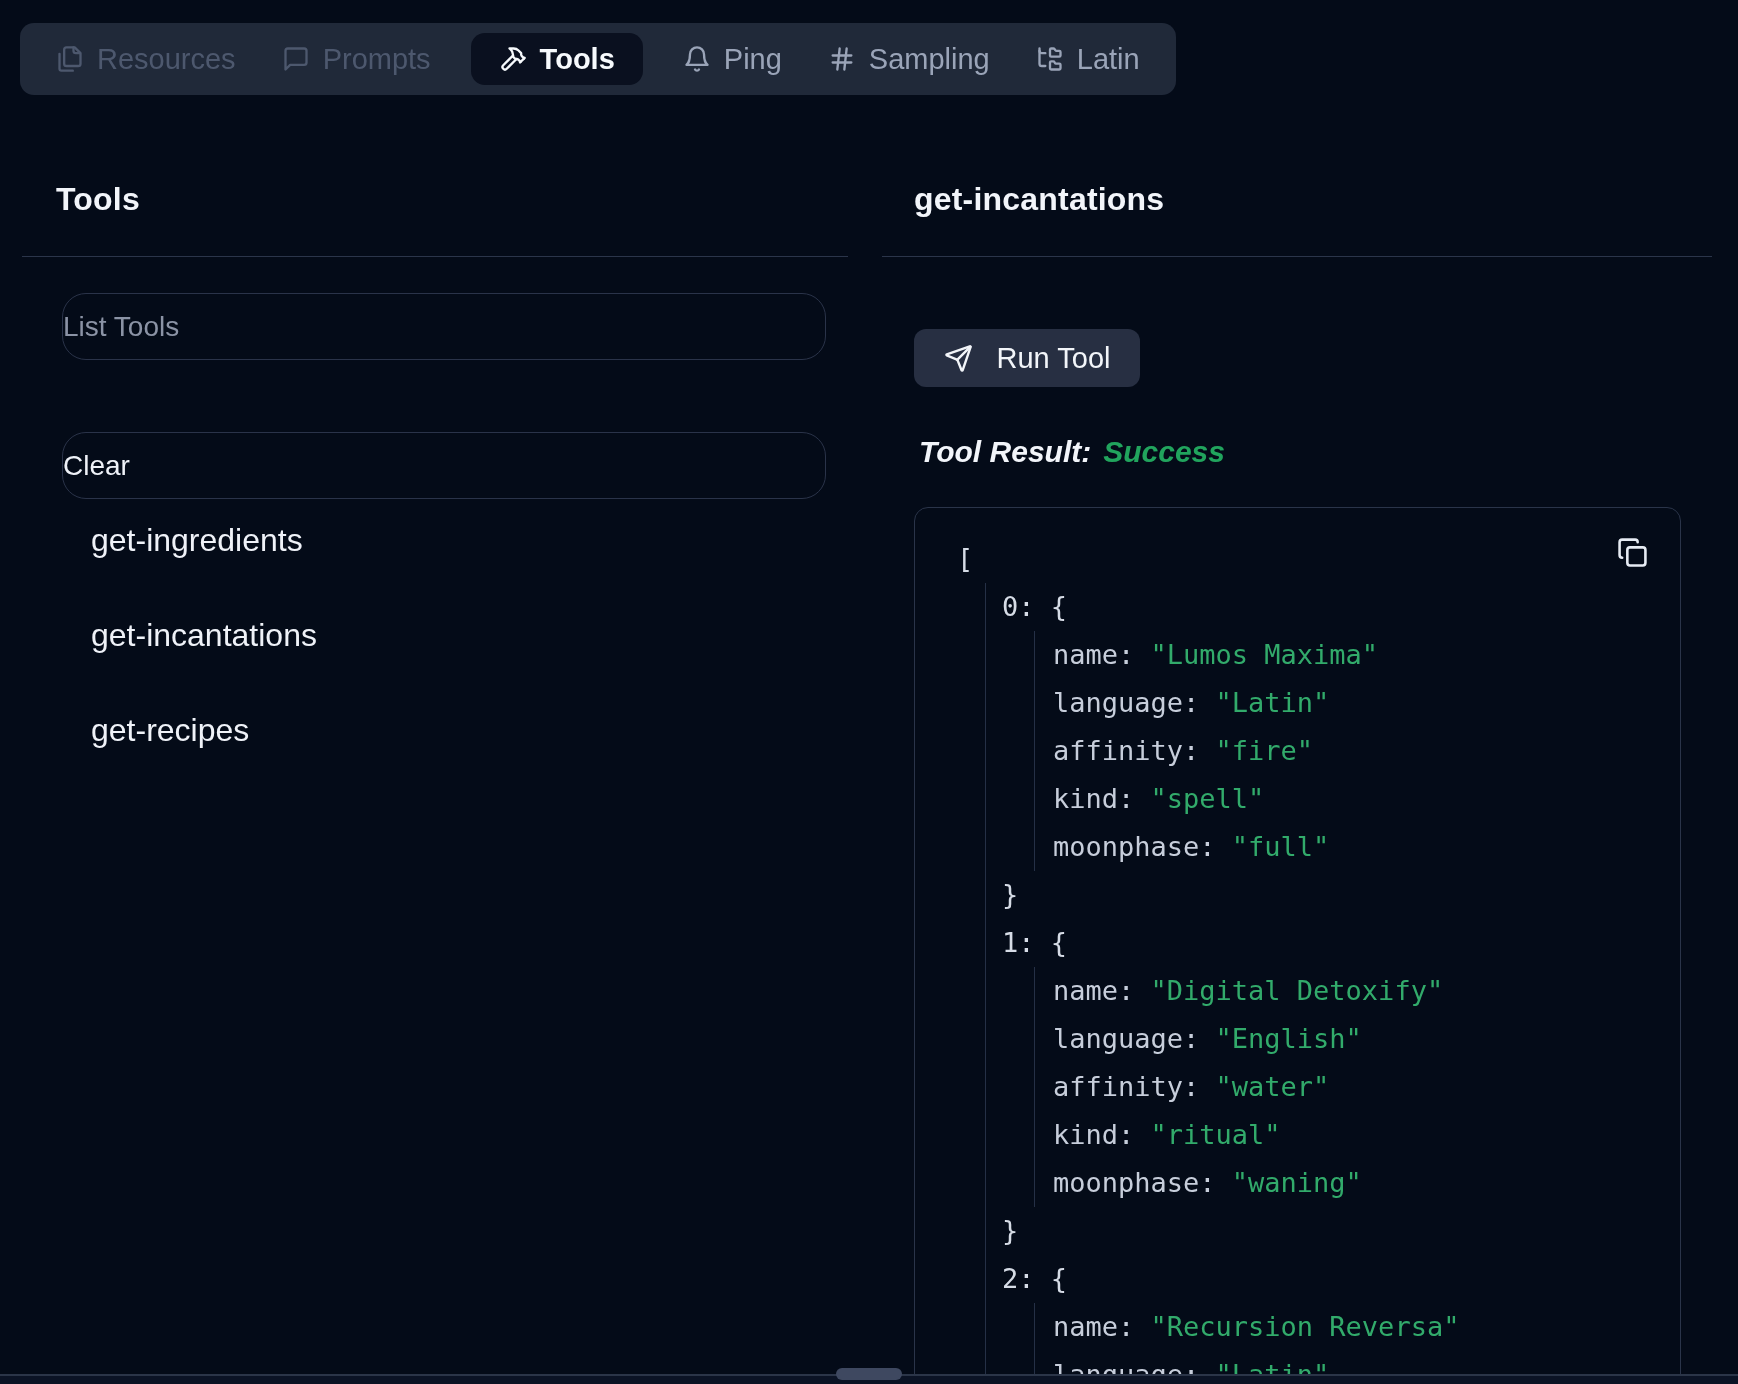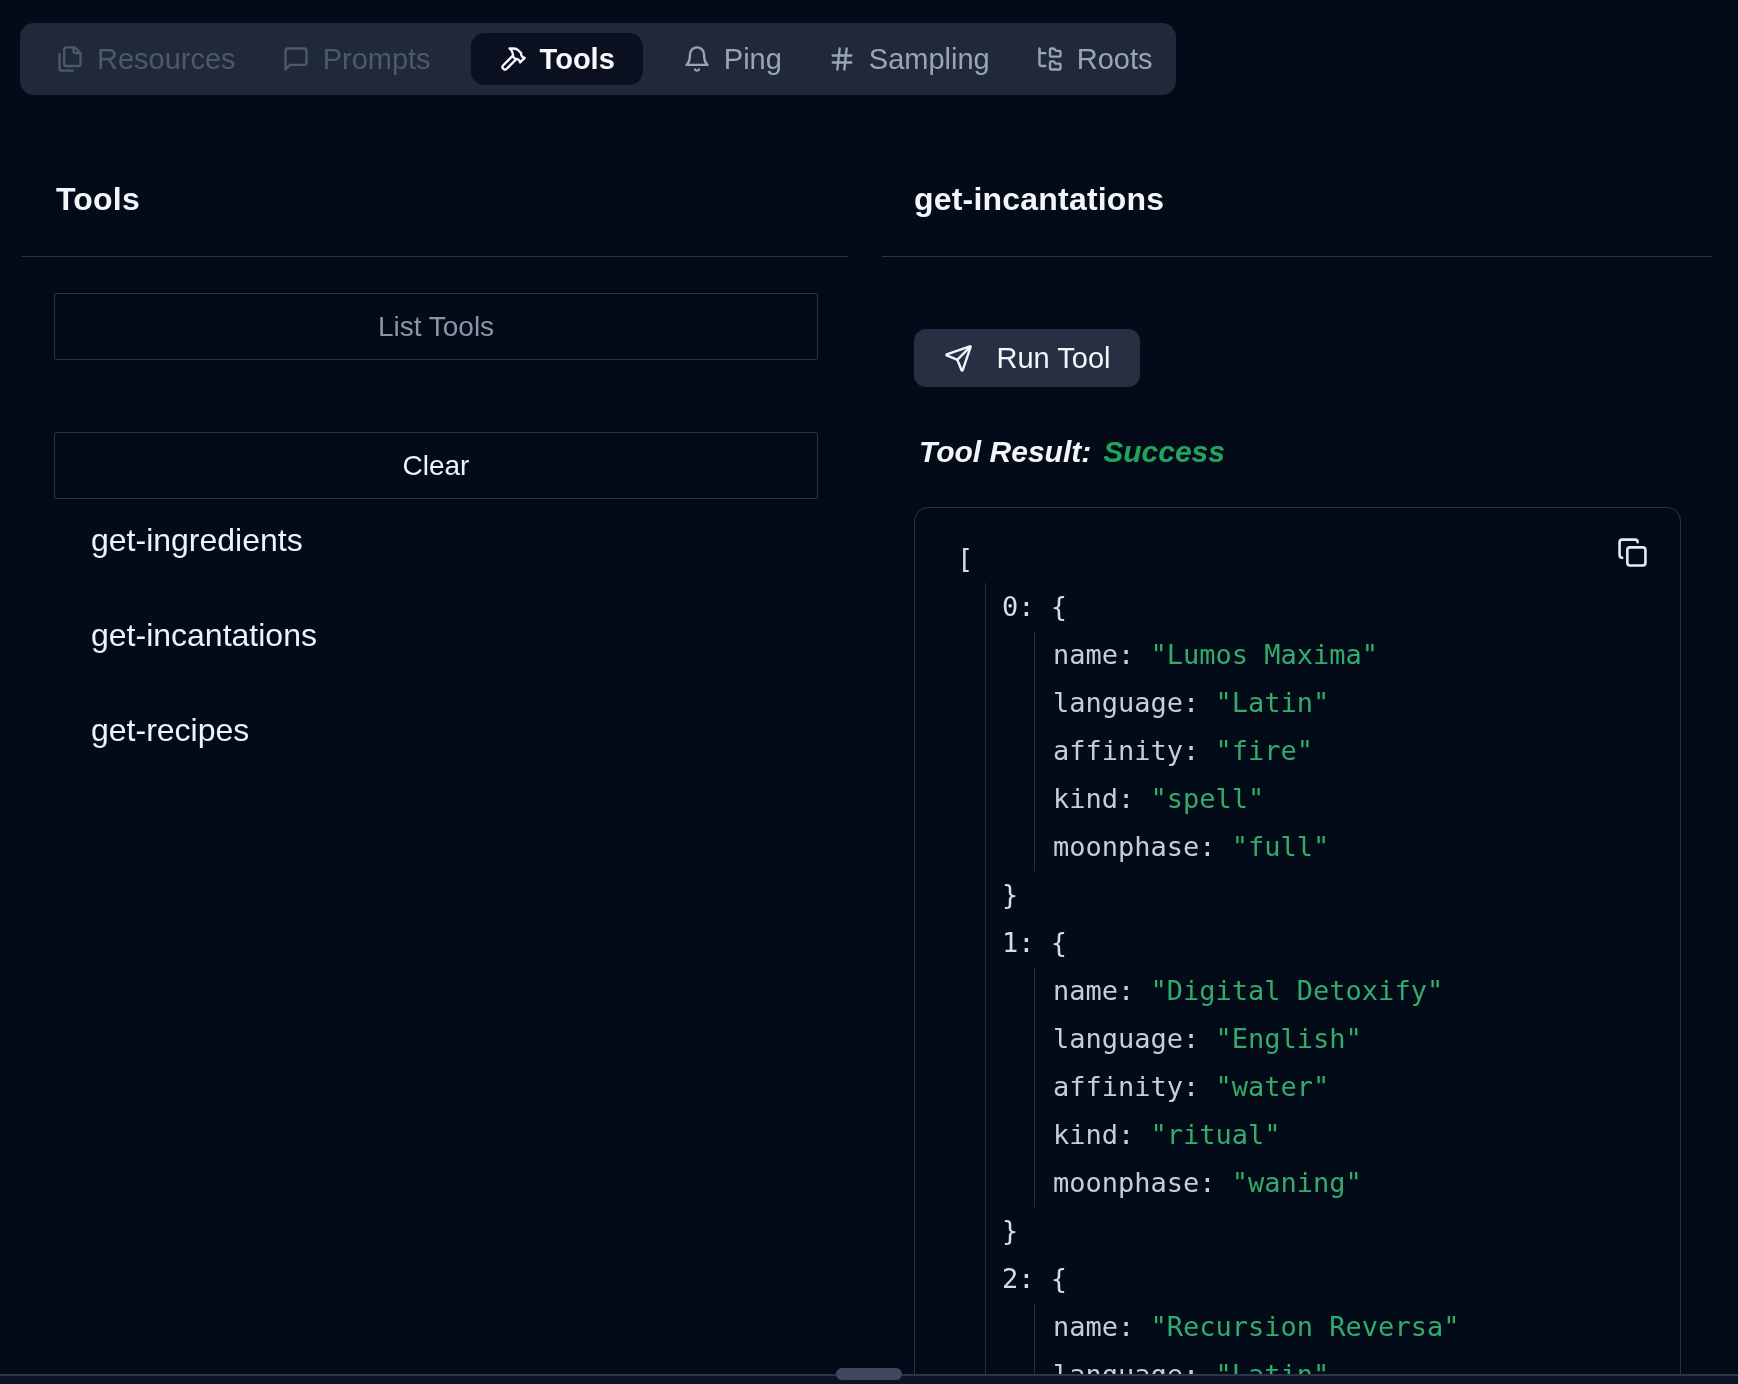--- a/index.html
+++ b/index.html
@@ -41,24 +41,24 @@
     letter-spacing:.2px;
   }
   .panel-right .panel-title { left:32px; }
 
   .hdivider {
     position:absolute; top:256px; left:0; right:0; height:1px; background:#2B354A;
   }
   .panel-left .hdivider { left:2px; }
 
   .ghost-btn {
-    position:absolute; left:34px; width:764px; height:67px;
-    background:transparent; border:1px solid #2A3349; border-radius:2px;
+    position:absolute; left:42px; width:764px; height:67px;
+    background:transparent; border:1px solid #2A3349; border-radius:24px;
     font-family:"Liberation Sans", sans-serif;
-    font-size:28px; text-align:center; cursor:pointer;
+    font-size:28px; text-align:left; cursor:pointer;
   }
   .btn-list-tools { top:293px; color:#8B93A5; }
   .btn-clear     { top:396px; color:#EFF2F8;margin-top:36px; }
 
   .tool-list { position:absolute; left:54px; top:510px; width:740px; }
   .tool-item {
     height:60px; margin-bottom:35px; display:flex; align-items:center;
     padding-left:17px; font-size:32px; color:#EFF2F8; cursor:pointer;
     border-radius:10px;
   }
@@ -168,21 +168,21 @@
     </div>
     <div class="tab">
       <span class="ticon">
         <svg fill="none" stroke="currentColor" stroke-width="2" stroke-linecap="round" stroke-linejoin="round" viewBox="0 0 24 24">
           <path d="M20 10a1 1 0 0 0 1-1V6a1 1 0 0 0-1-1h-2.5a1 1 0 0 1-.8-.4l-.9-1.2A1 1 0 0 0 15 3h-2a1 1 0 0 0-1 1v5a1 1 0 0 0 1 1Z"></path>
           <path d="M20 21a1 1 0 0 0 1-1v-3a1 1 0 0 0-1-1h-2.9a1 1 0 0 1-.88-.55l-.42-.85a1 1 0 0 0-.92-.6H13a1 1 0 0 0-1 1v5a1 1 0 0 0 1 1Z"></path>
           <path d="M3 5a2 2 0 0 0 2 2h3"></path>
           <path d="M3 3v13a2 2 0 0 0 2 2h3"></path>
         </svg>
       </span>
-      <span>Roots</span>
+      <span>Latin</span>
     </div>
   </nav>
 
 <section class="panel panel-left">
   <h2 class="panel-title">Tools</h2>
   <div class="hdivider"></div>
   <button class="ghost-btn btn-list-tools">List Tools</button>
   <button class="ghost-btn btn-clear">Clear</button>
   <div class="tool-list" id="tool-list">
       <div class="tool-item">get-ingredients</div>

